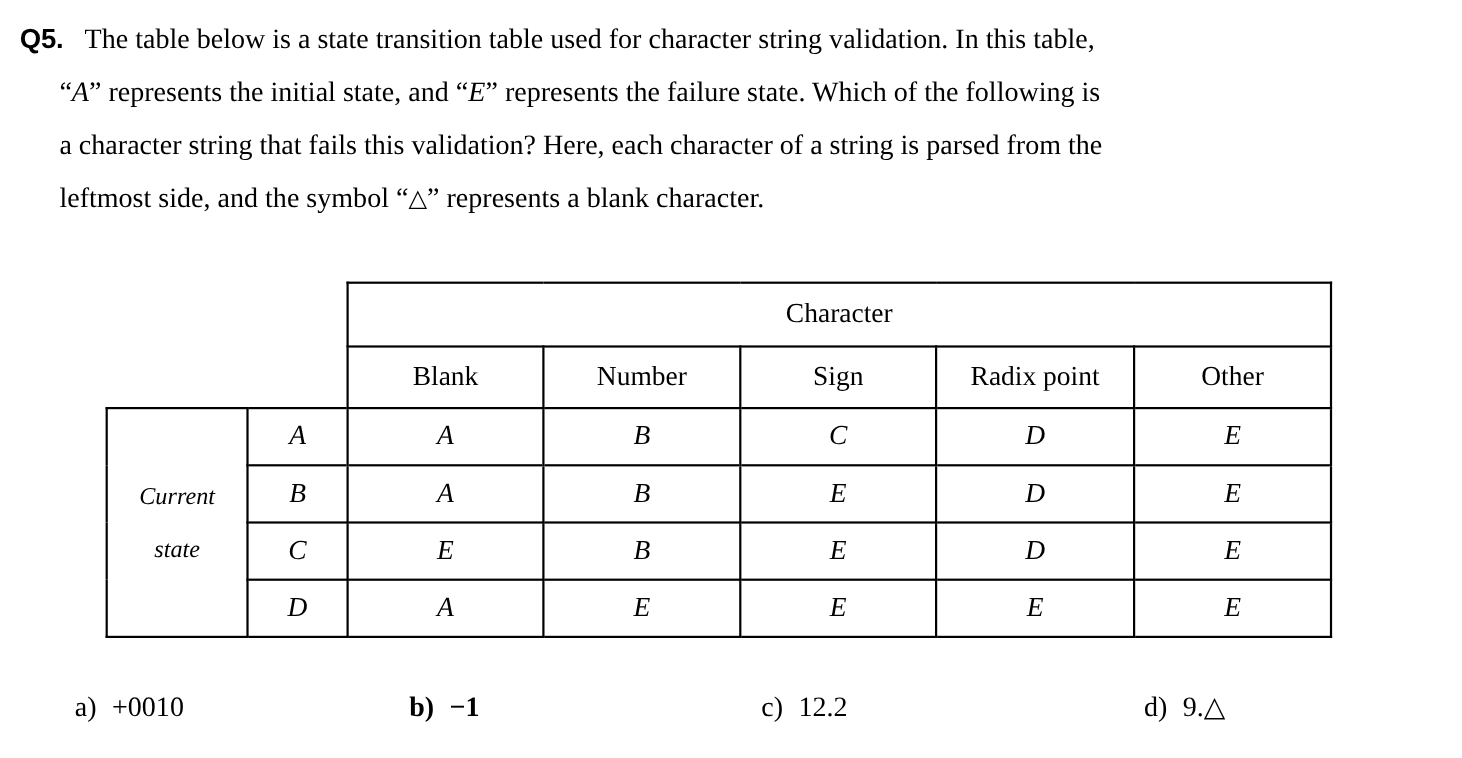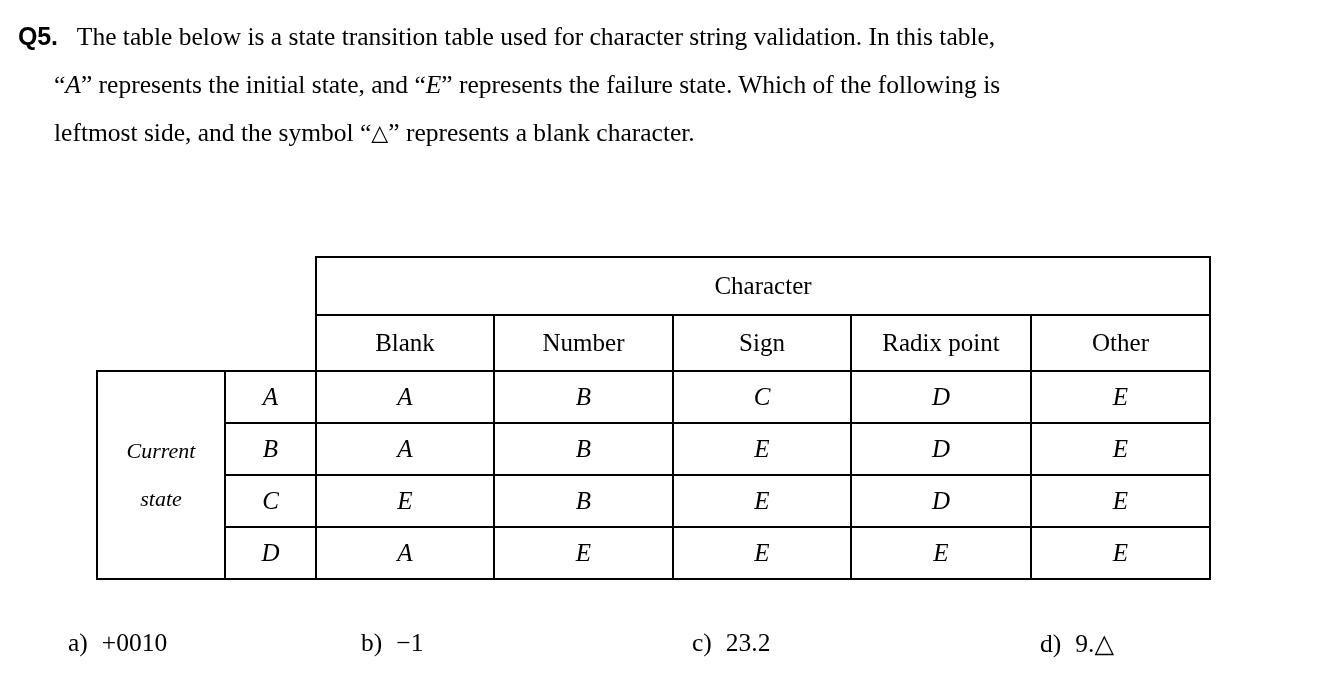--- a/index.html
+++ b/index.html
@@ -104,34 +104,37 @@
     width: 1107px;
     height: 50px;
   }
   .option {
     position: absolute;
     font-size: 25.5px;
     white-space: nowrap;
   }
   .opt-letter { margin-right: 14px; }
   .opt-a { left: 68px; }
-  .opt-b { left: 361px; }
+  .opt-b { left: 372px; font-weight: bold; }
   .opt-c { left: 692px; }
   .opt-d { left: 1040px; }
 </style>
 </head>
 <body>
 
 <div id="question-block">
   <div class="q-line">
     <span class="q-label">Q5.</span>
     <span>&nbsp;&nbsp;The table below is a state transition table used for character string validation. In this table,</span>
   </div>
   <div class="q-line q-indent">
     <span>“<span class="ital">A</span>” represents the initial state, and “<span class="ital">E</span>” represents the failure state. Which of the following is</span>
+  </div>
+  <div class="q-line q-indent">
+    <span>a character string that fails this validation? Here, each character of a string is parsed from the</span>
   </div>
   <div class="q-line q-indent">
     <span>leftmost side, and the symbol “<span class="tri">△</span>” represents a blank character.</span>
   </div>
 </div>
 
 <table id="transition-table">
   <tbody>
     <tr>
       <td class="noborder corner-blank"></td>
@@ -192,18 +195,18 @@
 </table>
 
 <div id="options-row">
   <div class="option opt-a">
     <span class="opt-letter">a)</span><span>+0010</span>
   </div>
   <div class="option opt-b">
     <span class="opt-letter">b)</span><span>−1</span>
   </div>
   <div class="option opt-c">
-    <span class="opt-letter">c)</span><span>23.2</span>
+    <span class="opt-letter">c)</span><span>12.2</span>
   </div>
   <div class="option opt-d">
     <span class="opt-letter">d)</span><span>9.△</span>
   </div>
 </div>
 
 </body></html>

